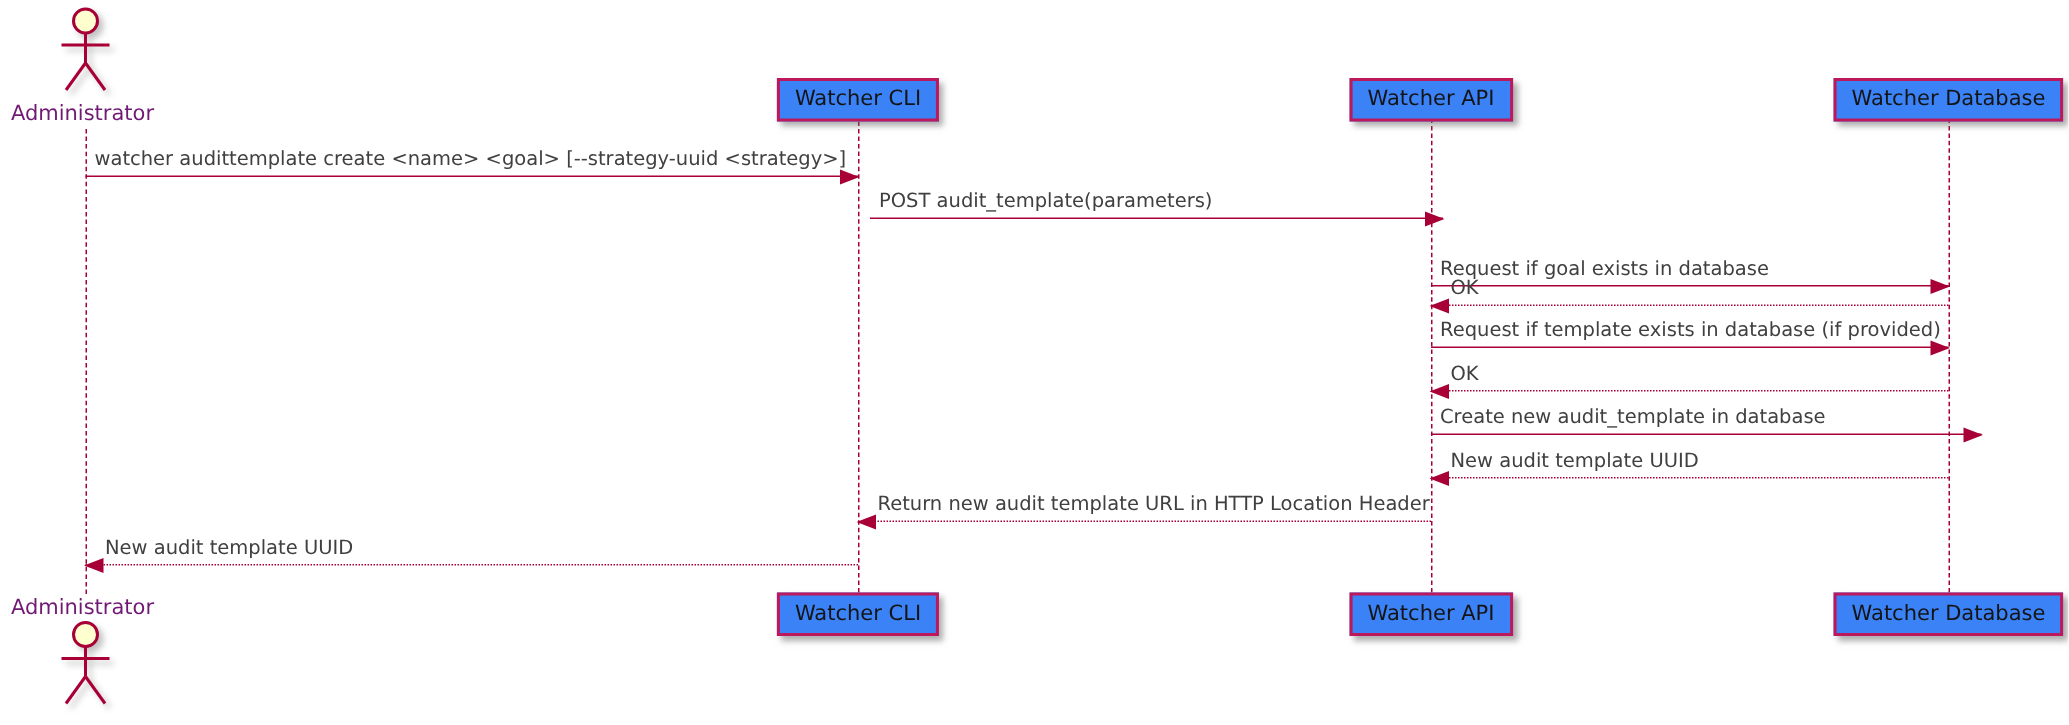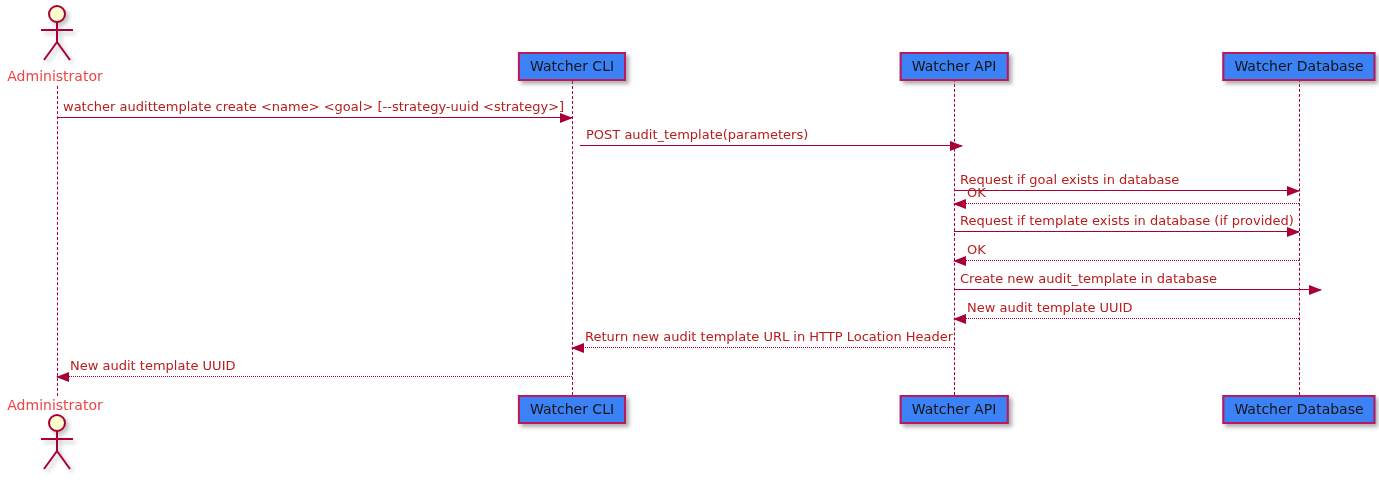--- a/index.html
+++ b/index.html
@@ -31,35 +31,35 @@
   }
   .actor-figure {
     position: absolute;
     filter: drop-shadow(3px 3px 2px rgba(120,120,120,0.45));
   }
   .actor-label {
     position: absolute;
     transform: translateX(-50%);
     font-size: 14px;
     white-space: nowrap;
-    color: #ef4444;
+    color: #701a75;
   }
   .message { position: absolute; height: 21px; }
   .msg-line {
     position: absolute;
     left: 0; right: 0; bottom: 0;
     border-top: 1px solid #A80036;
   }
   .message.dotted .msg-line { border-top-style: dotted; }
   .msg-label {
     position: absolute;
     left: 6px; bottom: 4px;
     font-size: 13px;
     white-space: nowrap;
-    color: #b91c1c;
+    color: #404040;
   }
   .message.rtl .msg-label { left: 13px; }
   .arrowhead {
     position: absolute;
     width: 0; height: 0;
     bottom: -5px;
     border-top: 5px solid transparent;
     border-bottom: 5px solid transparent;
   }
   .message.ltr .arrowhead { right: -1px; border-left: 13px solid #A80036; }

